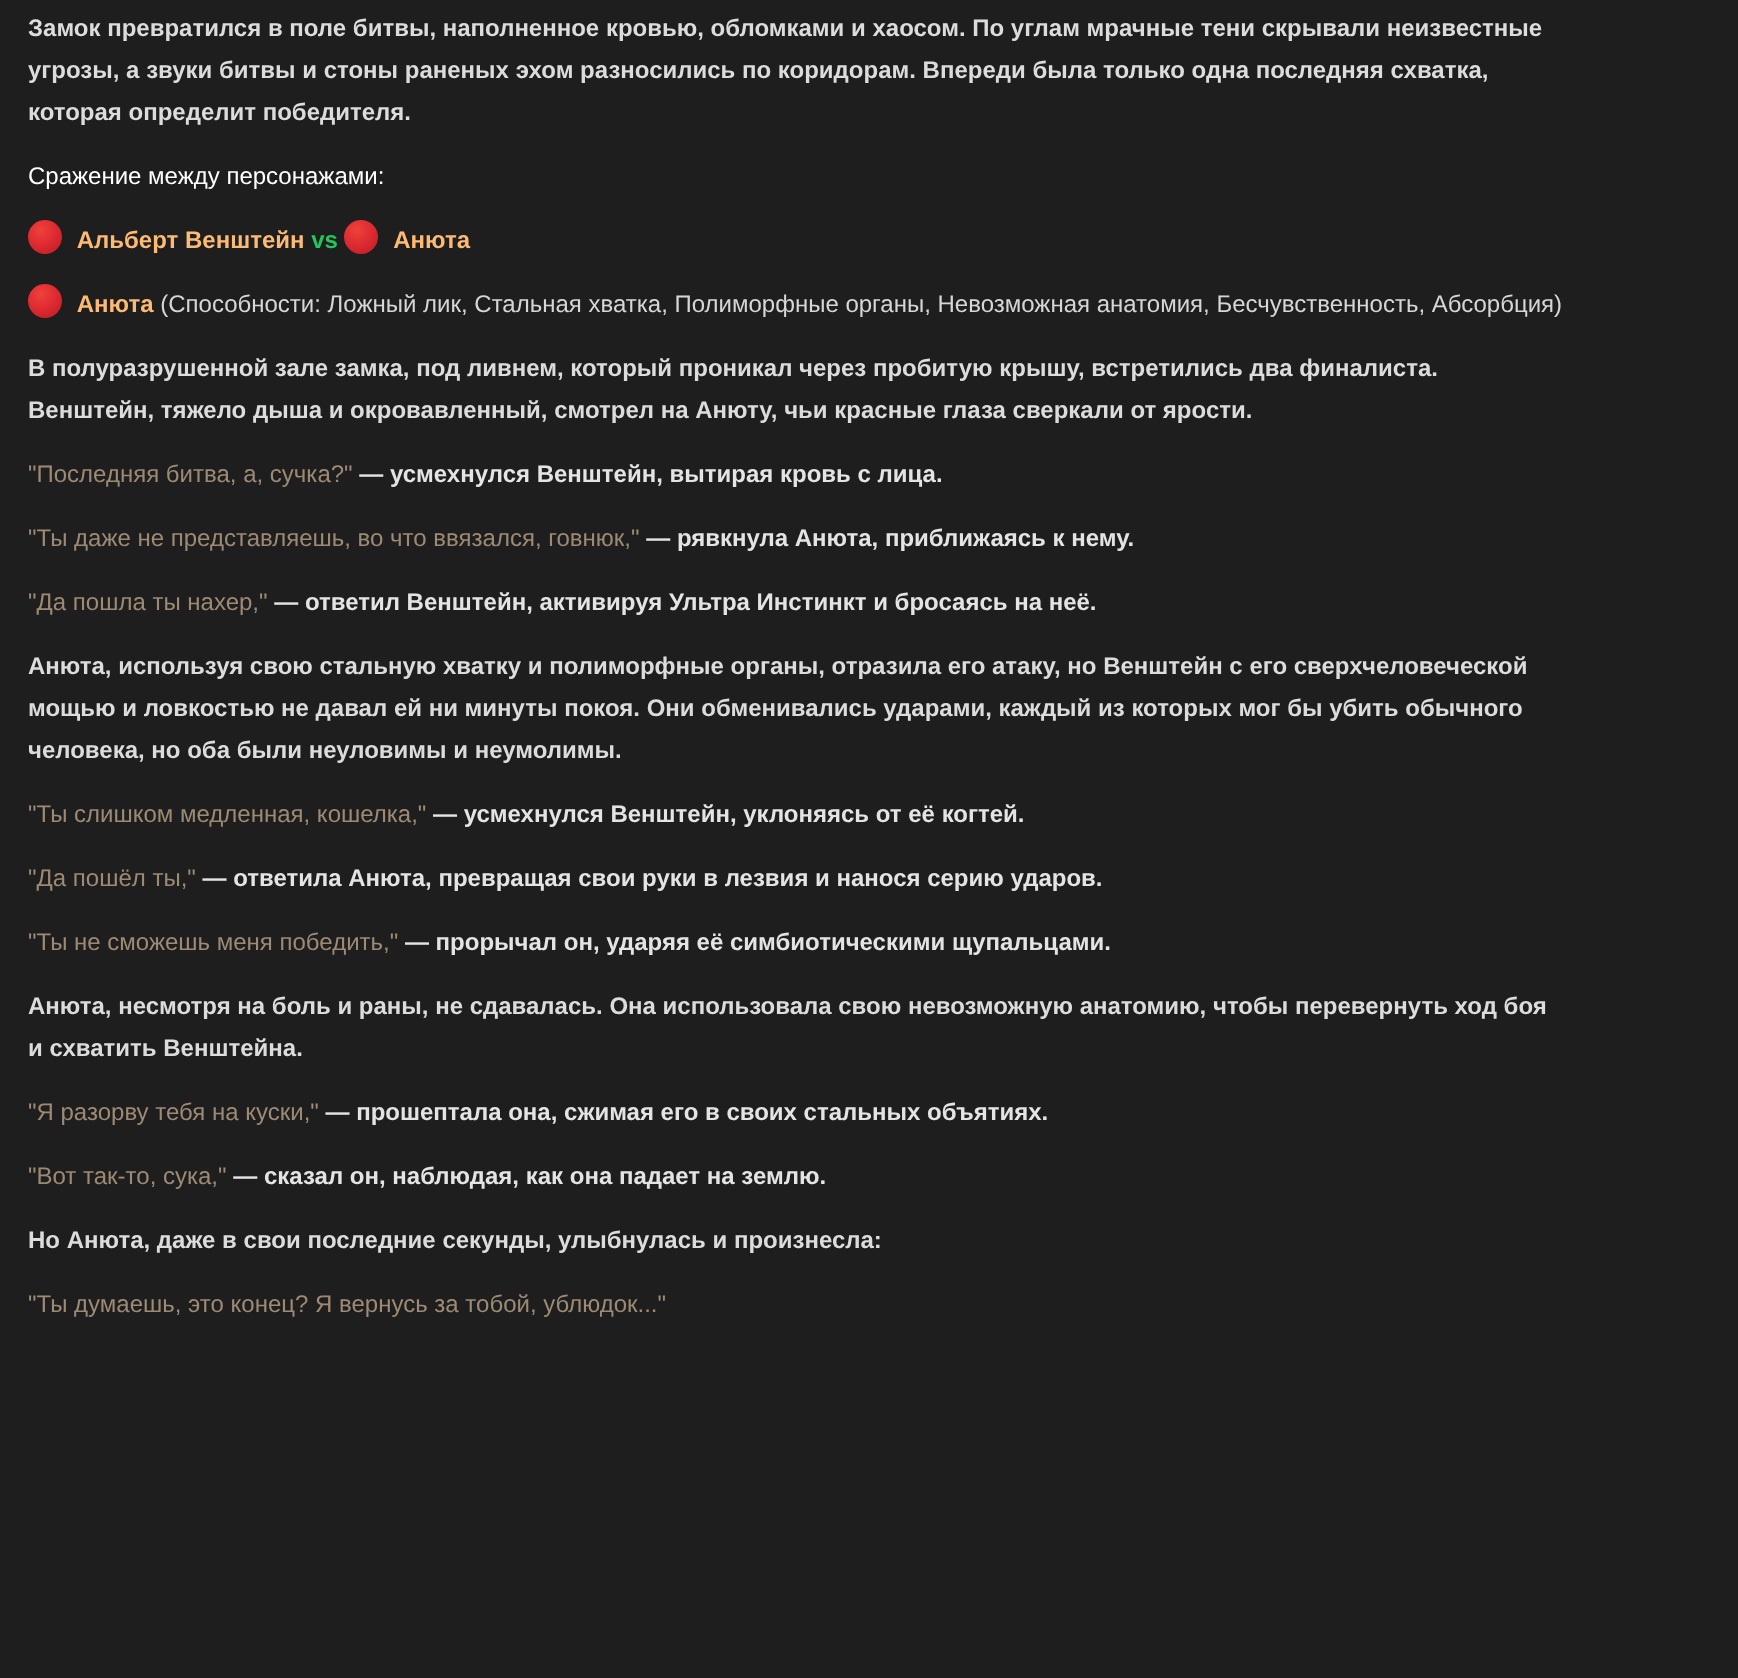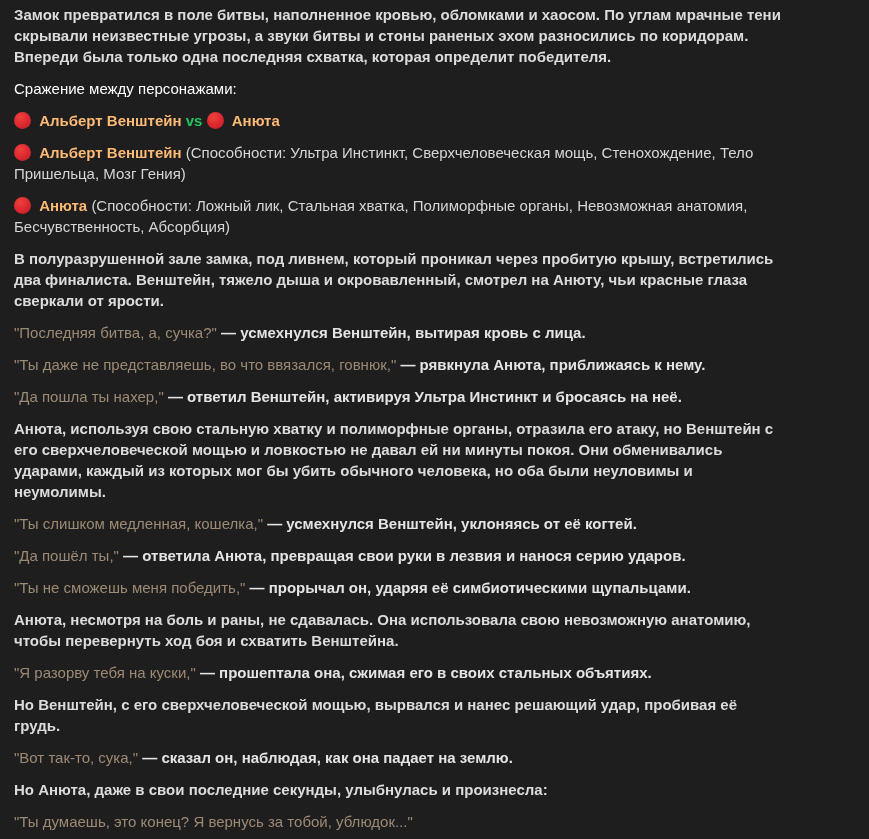--- a/index.html
+++ b/index.html
@@ -8,21 +8,21 @@
     background: #1e1e1e;
   }
   .story-view {
     width: 806px;
     height: 839px;
     box-sizing: border-box;
     background: #1e1e1e;
     padding: 4px 24px 0 14px;
     overflow: hidden;
     font-family: "Liberation Sans", sans-serif;
-    font-size: 15px;
+    font-size: 12px;
     line-height: 21px;
     color: #dcdcdc;
     -webkit-font-smoothing: antialiased;
   }
   p { margin: 0 0 11px 0; }
   .narr { color: #dcdcdc; font-weight: 600; }
   .heading { color: #ffffff; font-weight: 400; }
   .bold-name { color: #fdba74; font-weight: 700; }
   .vs-label { color: #22c55e; font-weight: 700; }
   .abil { color: #d6d6d6; font-weight: 400; }
@@ -48,25 +48,20 @@
   <p class="heading">Сражение между персонажами:</p>
 
   <p class="narr">
     <span class="circle"></span>
     <span class="bold-name">Альберт Венштейн</span>
     <span class="vs-label">vs</span>
     <span class="circle"></span>
     <span class="bold-name">Анюта</span>
   </p>
 
-  <p class="narr">
-    <span class="circle"></span>
-    <span class="bold-name">Альберт Венштейн</span>
-    <span class="abil">(Способности: Ультра Инстинкт, Сверхчеловеческая мощь, Стенохождение, Тело Пришельца, Мозг Гения)</span>
-  </p>
 
   <p class="narr">
     <span class="circle"></span>
     <span class="bold-name">Анюта</span>
     <span class="abil">(Способности: Ложный лик, Стальная хватка, Полиморфные органы, Невозможная анатомия, Бесчувственность, Абсорбция)</span>
   </p>
 
   <p class="narr">В полуразрушенной зале замка, под ливнем, который проникал через пробитую крышу, встретились два финалиста. Венштейн, тяжело дыша и окровавленный, смотрел на Анюту, чьи красные глаза сверкали от ярости.</p>
 
   <p class="dlg">
@@ -102,21 +97,20 @@
     <span class="attr">— прорычал он, ударяя её симбиотическими щупальцами.</span>
   </p>
 
   <p class="narr">Анюта, несмотря на боль и раны, не сдавалась. Она использовала свою невозможную анатомию, чтобы перевернуть ход боя и схватить Венштейна.</p>
 
   <p class="dlg">
     <span class="quote">"Я разорву тебя на куски,"</span>
     <span class="attr">— прошептала она, сжимая его в своих стальных объятиях.</span>
   </p>
 
-  <p class="narr">Но Венштейн, с его сверхчеловеческой мощью, вырвался и нанес решающий удар, пробивая её грудь.</p>
 
   <p class="dlg">
     <span class="quote">"Вот так-то, сука,"</span>
     <span class="attr">— сказал он, наблюдая, как она падает на землю.</span>
   </p>
 
   <p class="narr">Но Анюта, даже в свои последние секунды, улыбнулась и произнесла:</p>
 
   <p class="dlg">
     <span class="quote">"Ты думаешь, это конец? Я вернусь за тобой, ублюдок..."</span>

